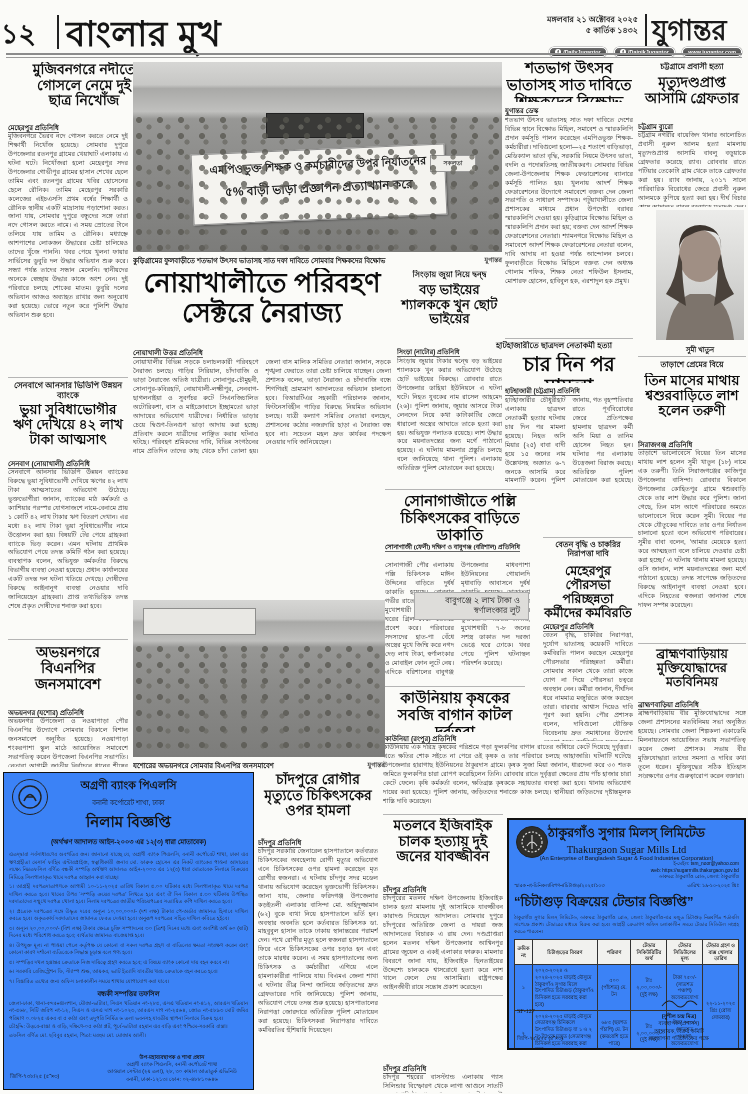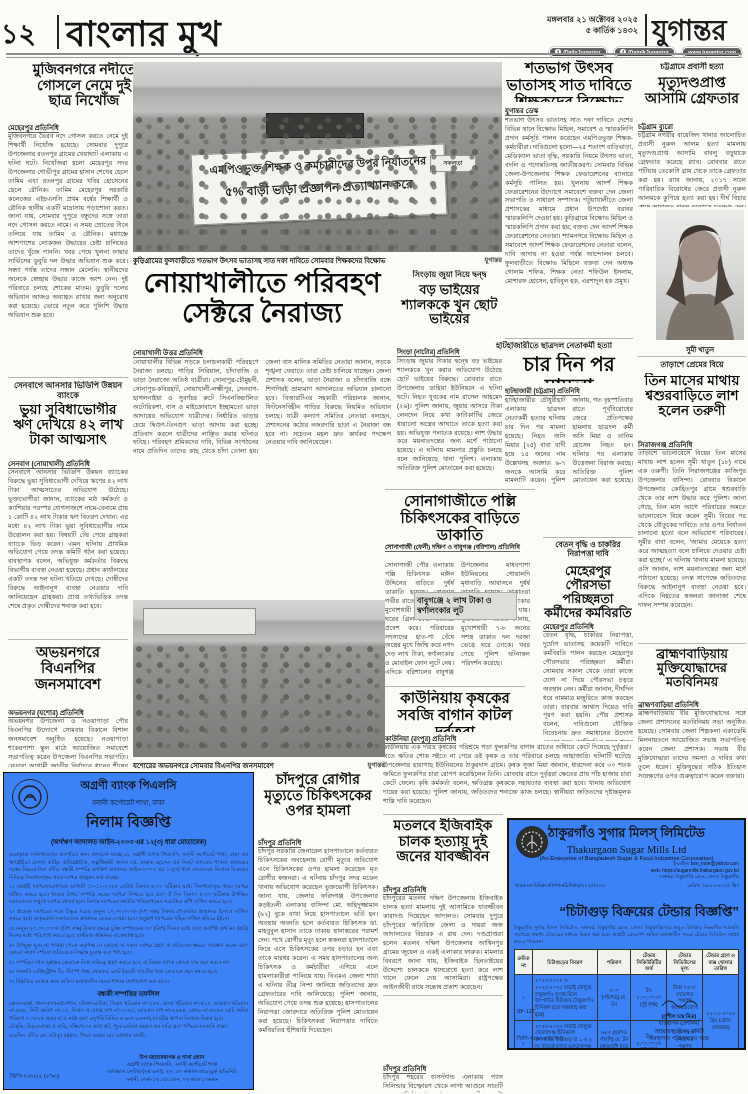--- a/index.html
+++ b/index.html
@@ -41,22 +41,22 @@
      font-size:6px;font-weight:bold;text-align:center;}
   .ph-portrait{background:linear-gradient(180deg,#ececea,#d4d4d2 55%,#bdbdbb);}
   
   .adbox{position:absolute;background:#3b82f6;border:1.5px solid #111;overflow:hidden;}
   .ad-tiny{font-size:5.2px;line-height:1.45;text-align:justify;color:#222;}
   .tbl{border-collapse:collapse;width:100%;font-size:5px;line-height:1.35;color:#1a1a1a;}
   .tbl td,.tbl th{border:.6px solid #333;padding:2px 2px;text-align:center;vertical-align:middle;}
   .tbl th{font-weight:bold;background:#f1f1ee;}
   .logo-circle{border:1.6px solid #222;border-radius:50%;display:flex;align-items:center;justify-content:center;}
   .sig{font-size:5.4px;line-height:1.4;text-align:center;color:#111;}
-  .inset{position:absolute;background:#dedddA;border:.5px solid #aaa;font-weight:bold;text-align:left;
-     font-size:8px;line-height:1.25;padding:3px 2px;color:#111;}
+  .inset{position:absolute;background:#dedddA;border:.5px solid #aaa;font-weight:normal;text-align:right;
+     font-size:8px;line-height:1.25;padding:3px 8px;color:#111;}
 </style>
 </head>
 <body>
 
 <div id="page">
 
   <div class="abs pageno" style="left:1px;top:13px;text-align:center;">১২</div>
   <div class="hdr-divider" style="left:57px;top:15px;height:34px;"></div>
   <div class="abs masthead" style="left:66px;top:7px;">বাংলার মুখ</div>
 
@@ -238,21 +238,21 @@
     <div style="text-align:center;font-size:5.8px;">(An Enterprise of Bangladesh Sugar &amp; Food Industries Corporation)</div>
     <div style="text-align:right;font-size:4.8px;line-height:1.4;">
       <div>ই-মেইল: tsm_noor@yahoo.com</div>
       <div>web: https://sugarmills.thakurgaon.gov.bd</div>
       <div>ডাকঘর: ঠাকুরগাঁও রোড, জেলা: ঠাকুরগাঁও</div>
     </div>
     <div style="display:flex;justify-content:space-between;font-size:4.8px;margin-top:1px;">
       <span>স্মারক নং-চিনিকল/বিপণন/চিটাগুড়/২০২৫/১০৩</span>
       <span>তারিখ: ১৯-১০-২০২৫ খ্রিঃ</span>
     </div>
-    <div style="text-align:right;font-weight:bold;font-size:13px;margin-top:12px;">“চিটাগুড় বিক্রয়ের টেন্ডার বিজ্ঞপ্তি”</div>
+    <div style="text-align:left;font-weight:bold;font-size:13px;margin-top:2px;">“চিটাগুড় বিক্রয়ের টেন্ডার বিজ্ঞপ্তি”</div>
     <div class="ad-tiny" style="font-size:4.8px;margin-top:2px;">ঠাকুরগাঁও সুগার মিলস্ লিমিটেড, ডাকঘর: ঠাকুরগাঁও রোড, জেলা: ঠাকুরগাঁও-এর মজুত চিটাগুড় নিম্নবর্ণিত শর্তাবলি সাপেক্ষে প্রকাশ্য টেন্ডারের মাধ্যমে বিক্রয় করা হবে। আগ্রহী ক্রেতাগণ অফিস চলাকালীন সময়ে টেন্ডার সিডিউল সংগ্রহ করতে পারবেন।</div>
     <table class="tbl" style="margin-top:3px;">
       <tbody>
           <tr>
         <th style="width:8%;">ক্রমিক নং</th>
         <th style="width:29%;">চিটাগুড়ের বিবরণ</th>
         <th style="width:15%;">পরিমাণ</th>
         <th style="width:16%;">টেন্ডার সিকিউরিটির অর্থ</th>
         <th style="width:16%;">টেন্ডার সিডিউলের মূল্য</th>
         <th style="width:16%;">টেন্ডার গ্রহণ ও বাক্স খোলার তারিখ</th>

